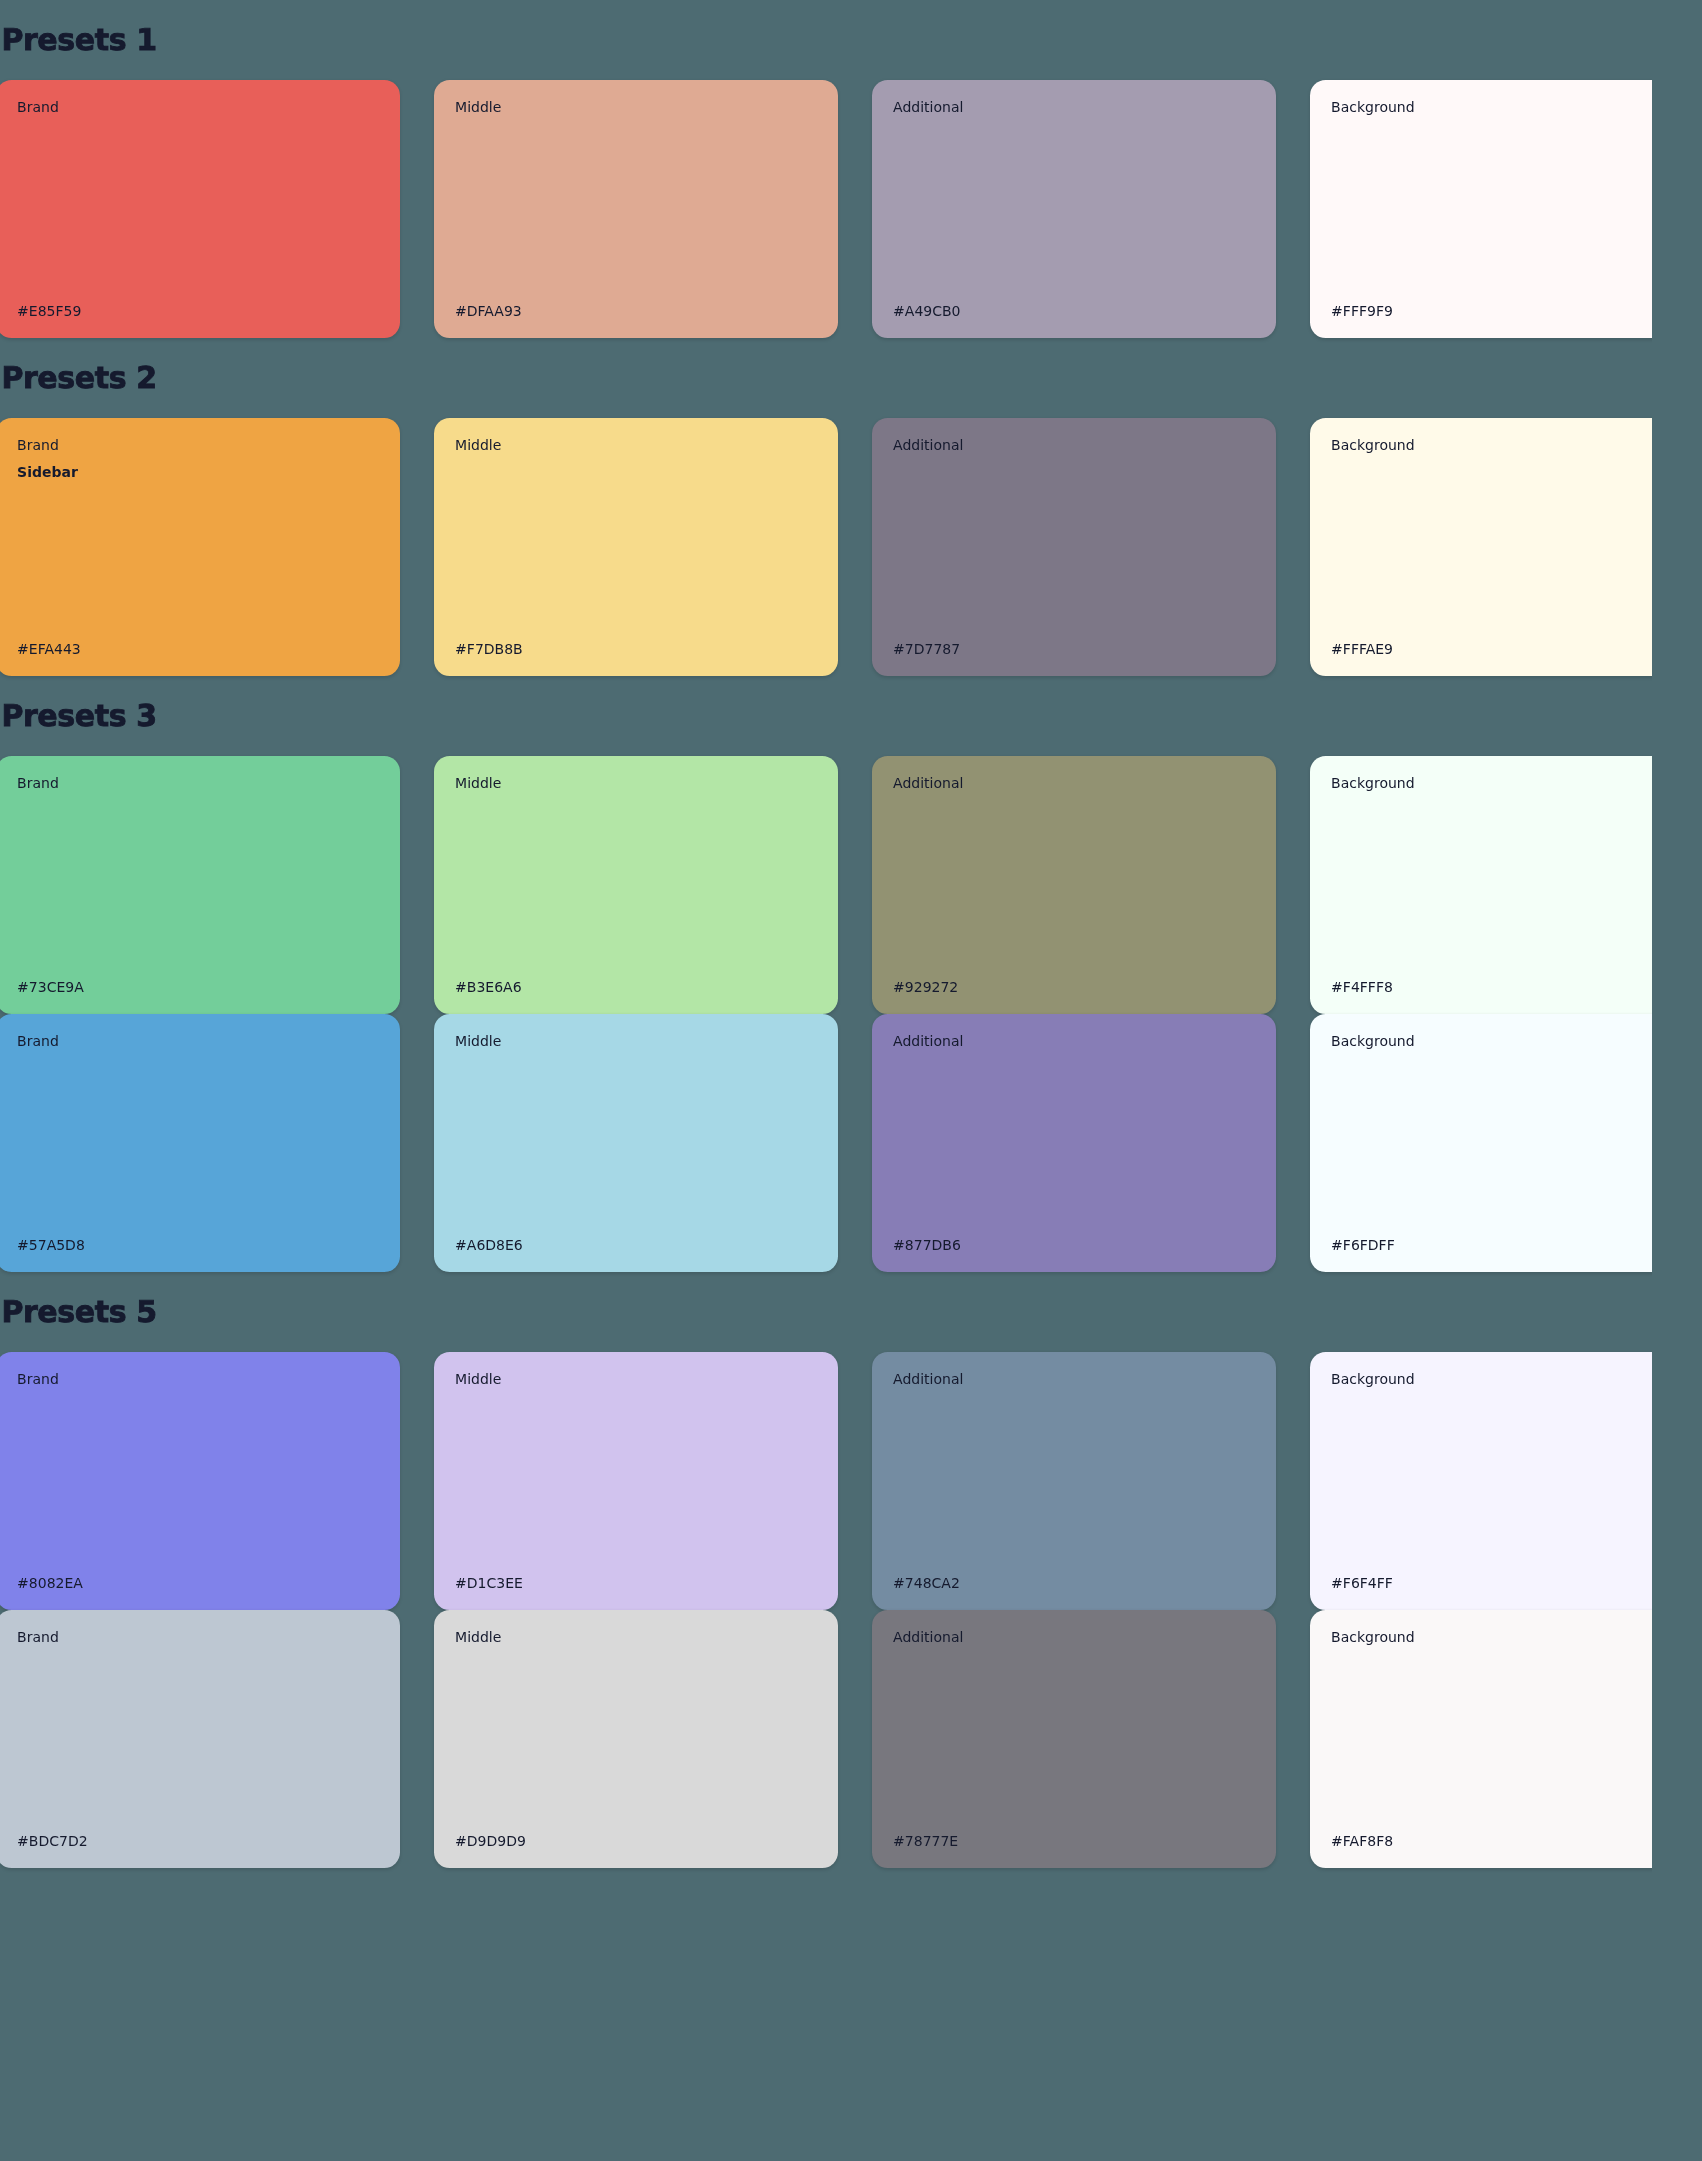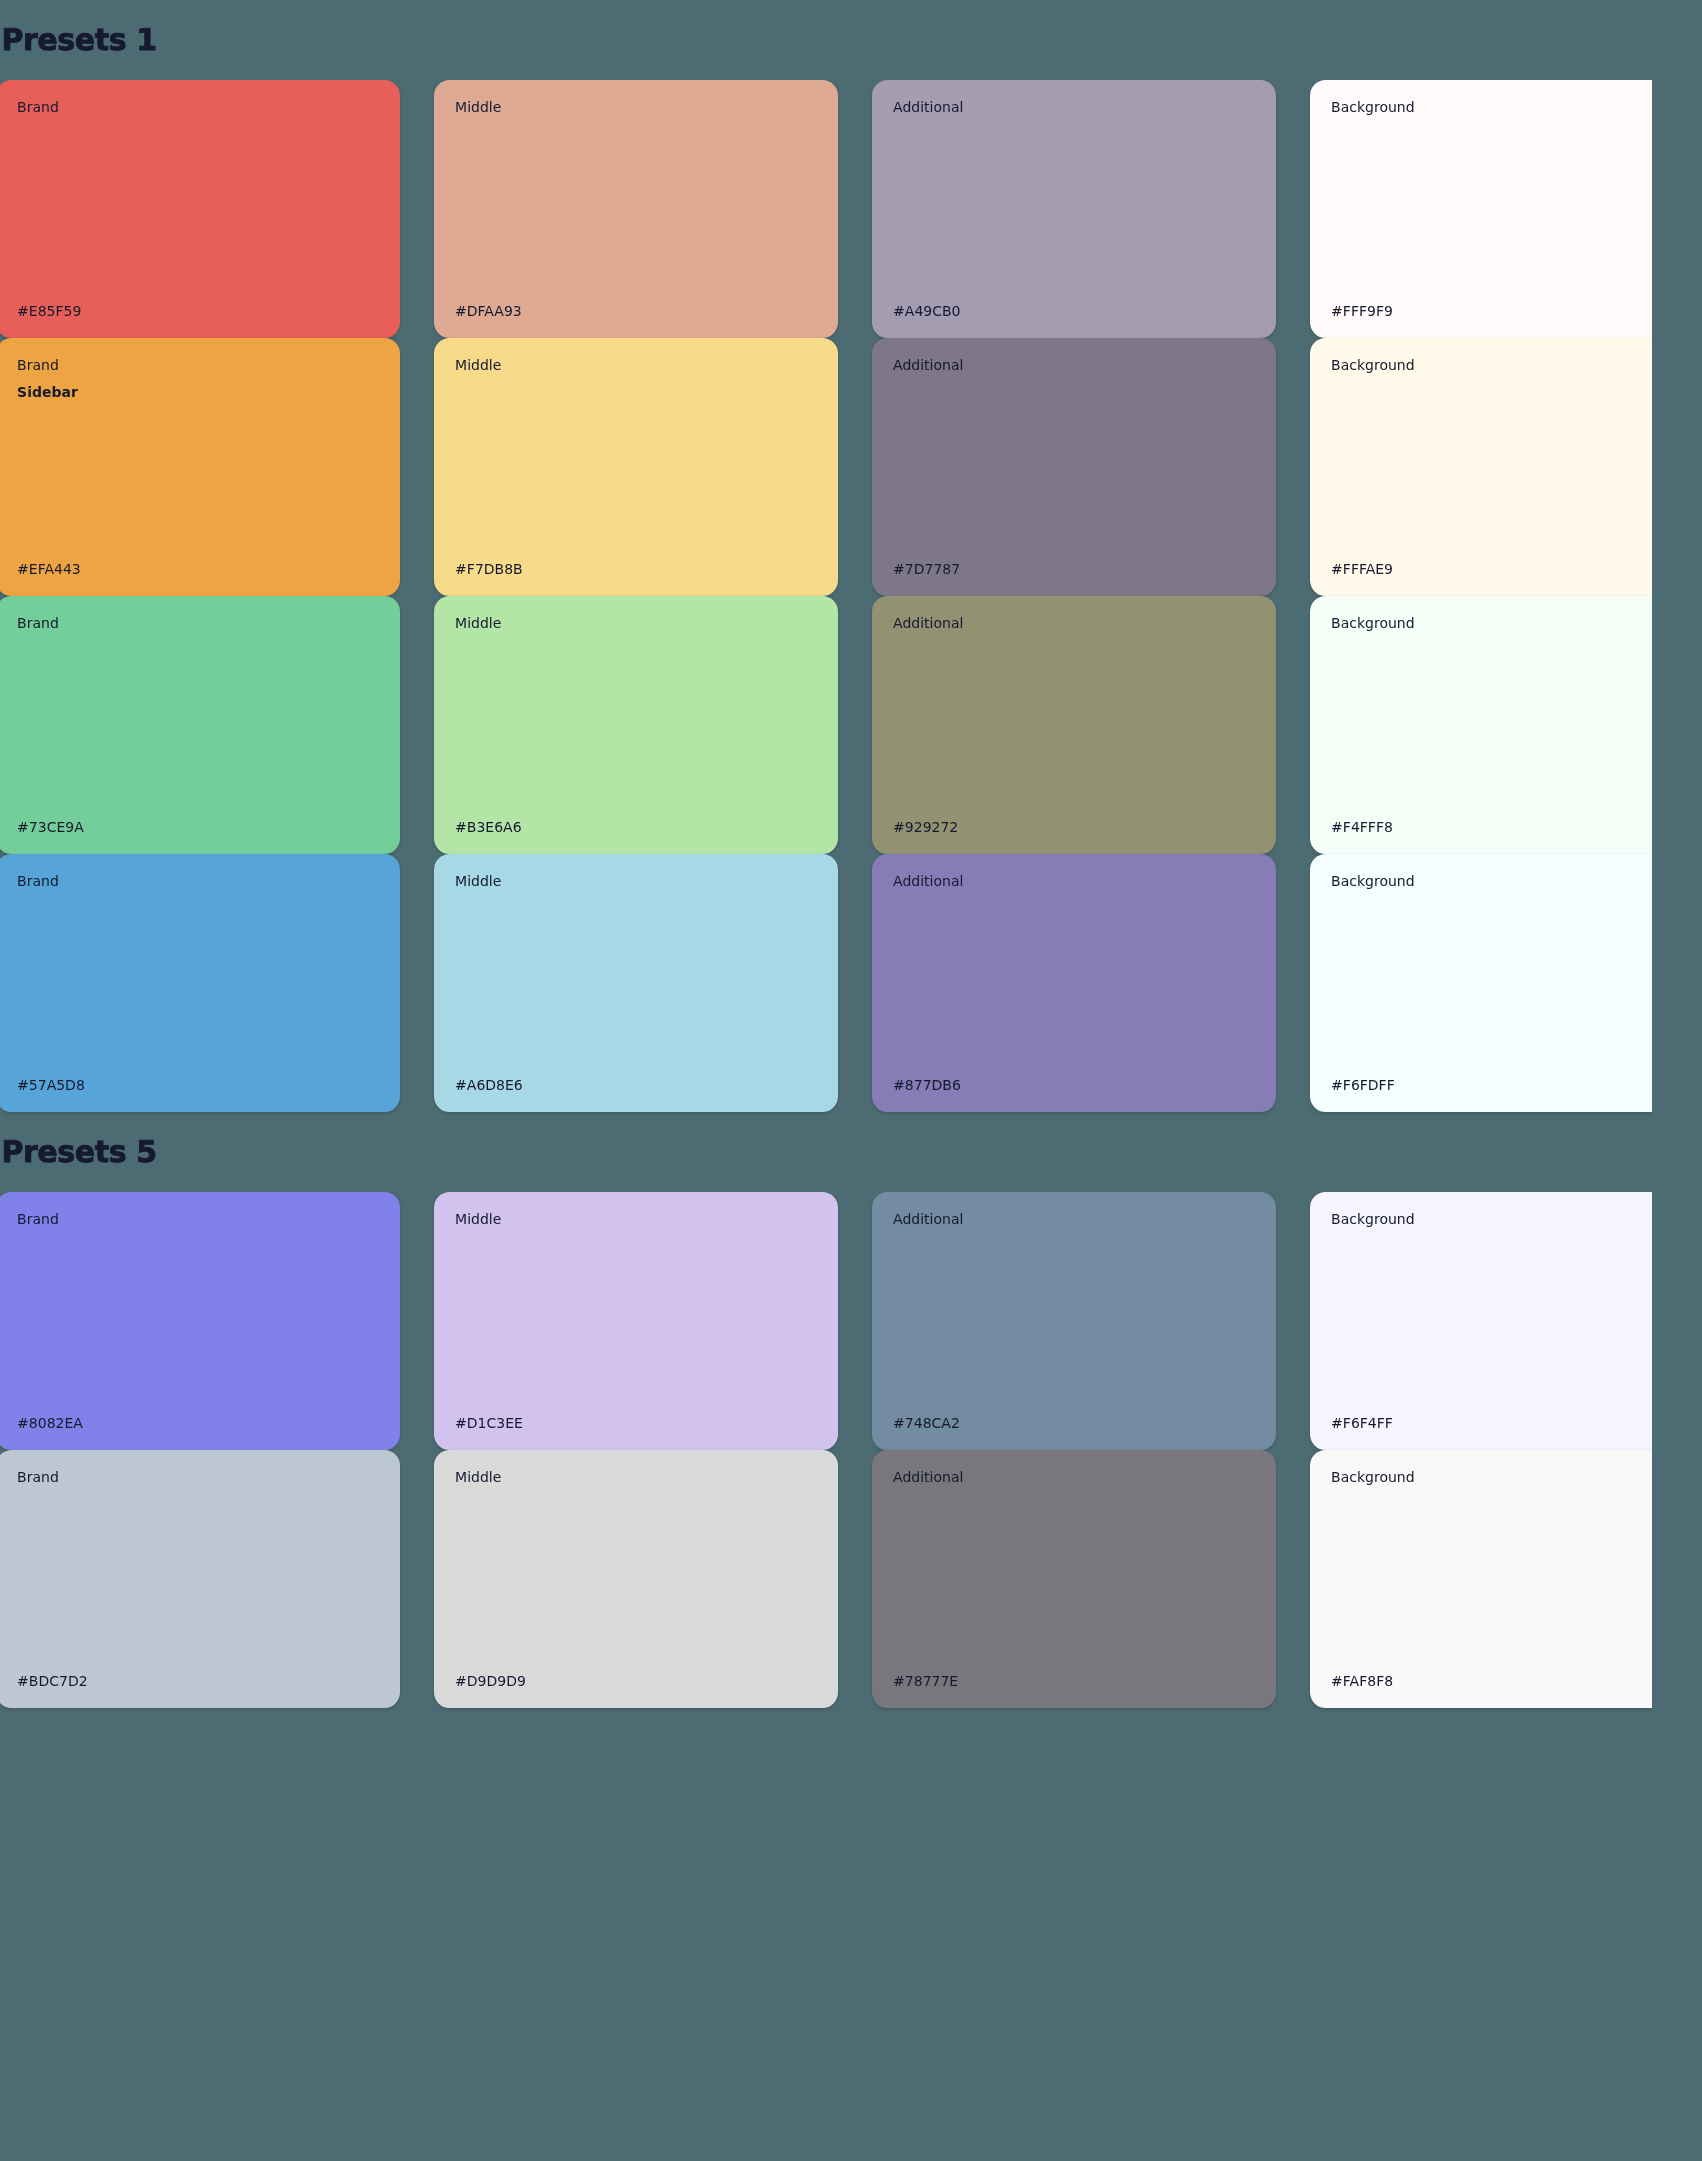--- a/index.html
+++ b/index.html
@@ -110,20 +110,21 @@
           </div>
           <div class="swatch-card" style="background: rgb(255, 249, 249);">
             <div class="labels">
               <div class="swatch-role">Background</div>
             </div>
             <div class="swatch-hex">#FFF9F9</div>
           </div>
         </div>
       </div>
       <div class="preset-group">
+        <div class="group-title">Presets 2</div>
         <div class="swatch-row">
           <div class="swatch-card" style="background: rgb(239, 164, 67);">
             <div class="labels">
               <div class="swatch-role">Brand</div>
               <div class="swatch-sub">Sidebar</div>
             </div>
             <div class="swatch-hex">#EFA443</div>
           </div>
           <div class="swatch-card" style="background: rgb(247, 219, 139);">
             <div class="labels">
@@ -139,20 +140,21 @@
           </div>
           <div class="swatch-card" style="background: rgb(255, 250, 233);">
             <div class="labels">
               <div class="swatch-role">Background</div>
             </div>
             <div class="swatch-hex">#FFFAE9</div>
           </div>
         </div>
       </div>
       <div class="preset-group">
+        <div class="group-title">Presets 3</div>
         <div class="swatch-row">
           <div class="swatch-card" style="background: rgb(115, 206, 154);">
             <div class="labels">
               <div class="swatch-role">Brand</div>
             </div>
             <div class="swatch-hex">#73CE9A</div>
           </div>
           <div class="swatch-card" style="background: rgb(179, 230, 166);">
             <div class="labels">
               <div class="swatch-role">Middle</div>

